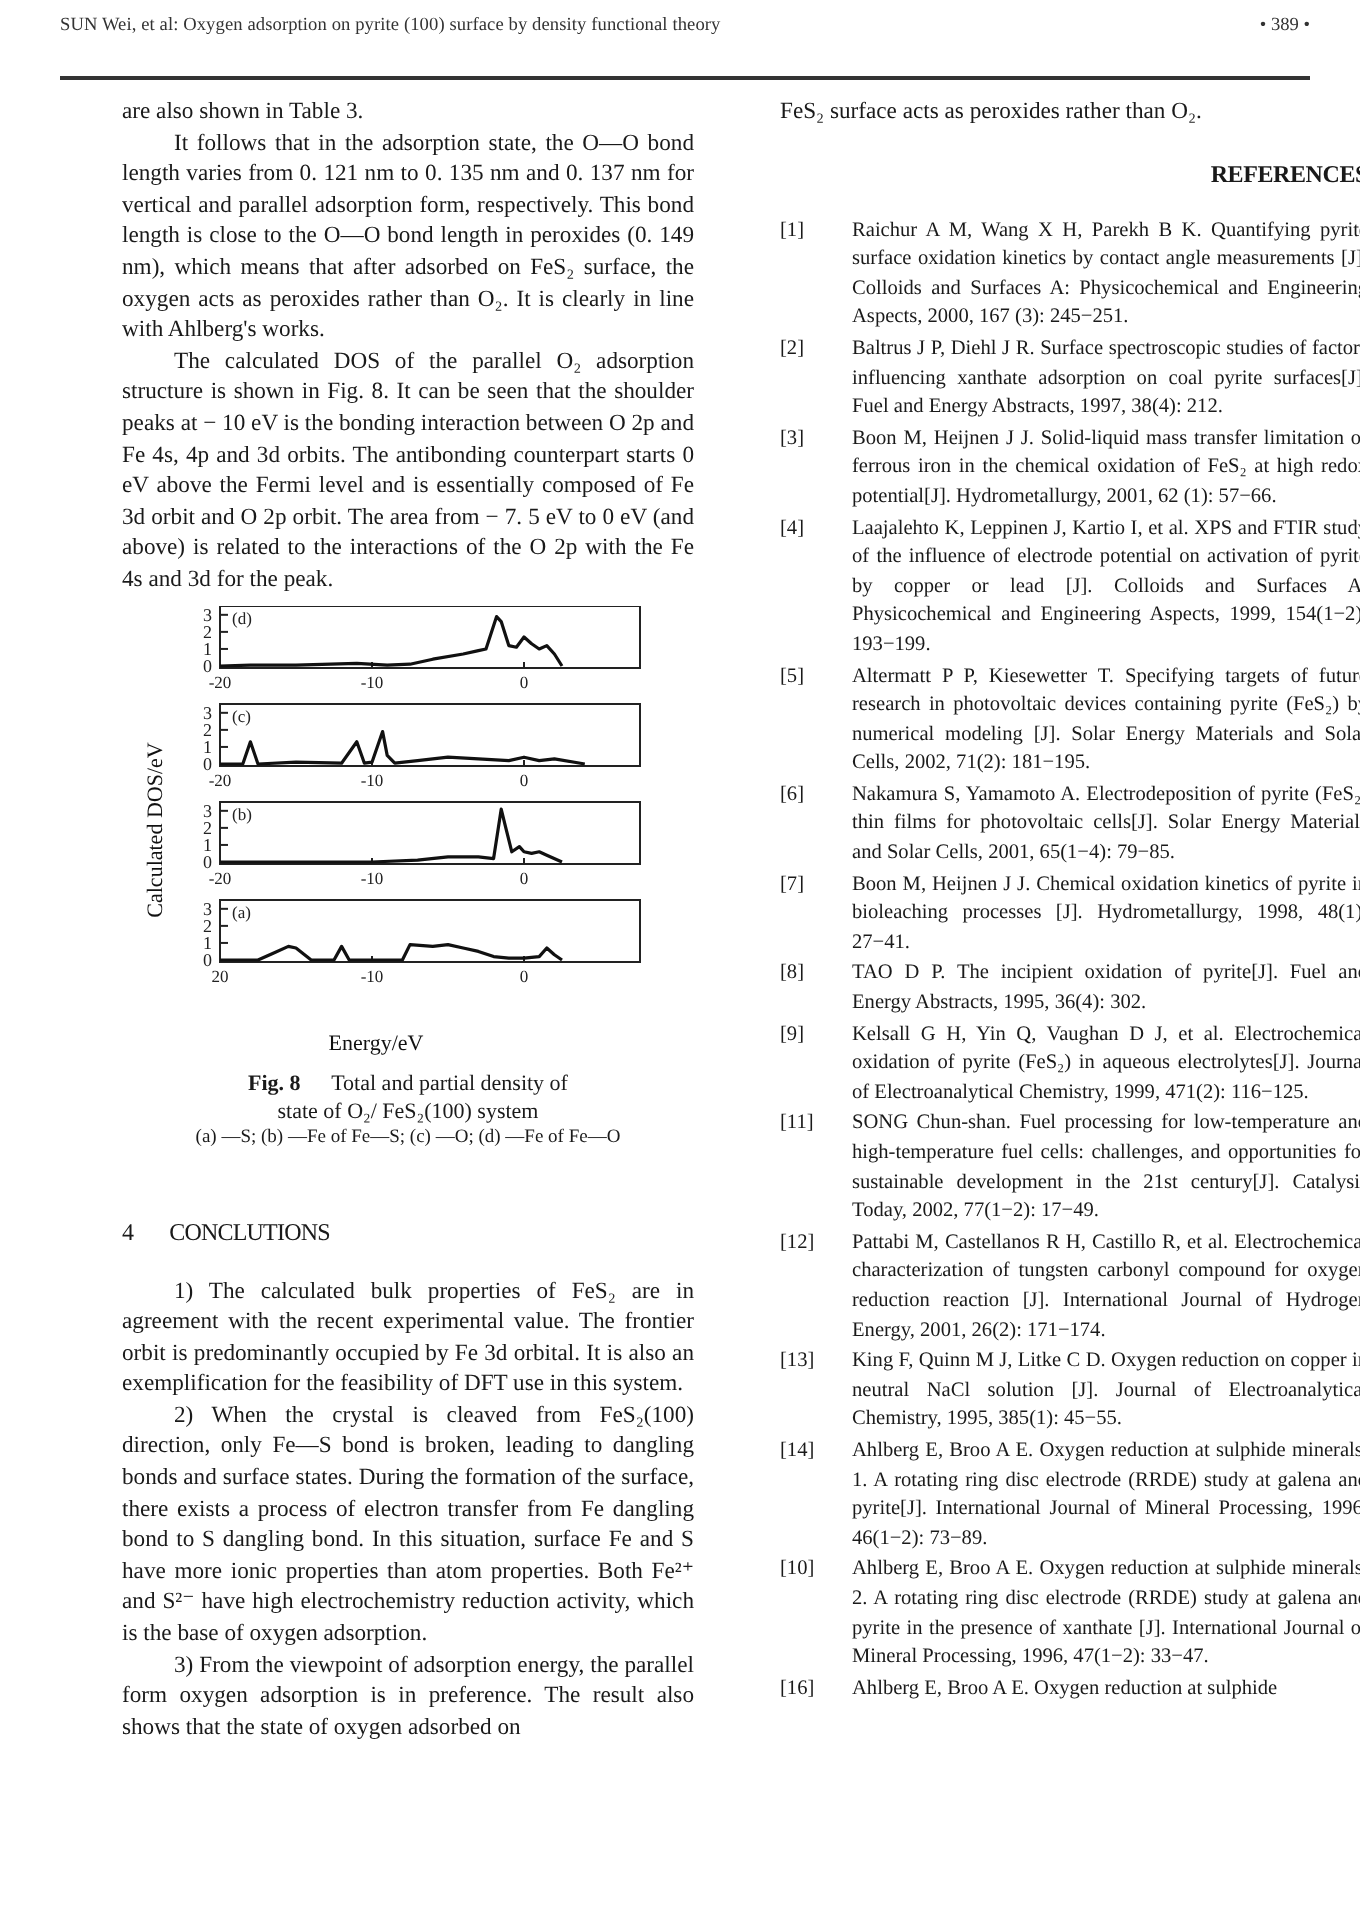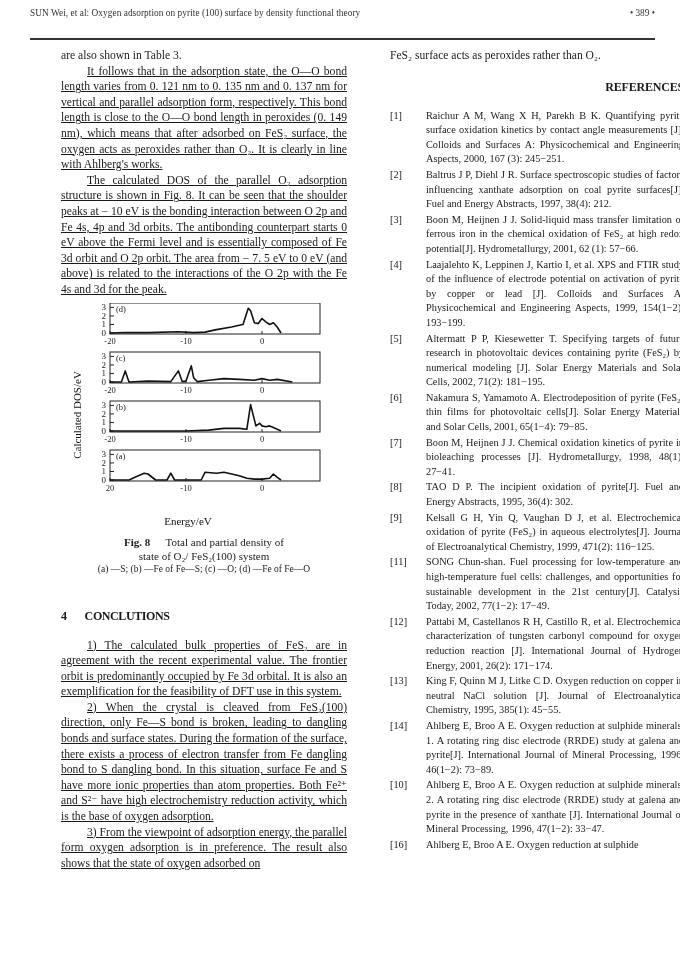--- a/index.html
+++ b/index.html
@@ -7,27 +7,27 @@
          font-family:"Liberation Serif","DejaVu Serif",serif; color:#1a1a1a; }
   .header { position:absolute; left:30px; top:8px; width:625px; height:14px;
             font-size:9.3px; color:#333; }
   .header .title { position:absolute; left:0; top:0; letter-spacing:0.05px; }
   .header .pageno { position:absolute; right:0; top:0; }
   .header-rule { position:absolute; left:30px; top:38px; width:625px; height:2px; background:#333; }
   .col { position:absolute; top:48px;margin-left:28px; }
   .col-left { left:33px; width:286px; }
   .col-right { left:362px; width:294px; }
   p { margin:0; font-size:11.6px; line-height:15.6px; text-align:justify; }
-  p.indent { text-indent:26px;text-decoration:underline; }
+  p.indent { text-indent:26px; }
   .fig { position:relative; width:286px; height:290px; margin-top:5px; }
   .fig svg { position:absolute; left:0; top:0; }
   .caption { text-align:center; font-size:11px; line-height:14px; margin-top:0; }
   .caption .label { font-weight:bold; }
   .caption-legend { text-align:center; font-size:9.5px; line-height:13px; }
-  h2 { font-size:12px; font-weight:bold; margin:16px 0 14px 0; letter-spacing:-0.4px; }
+  h2 { font-size:12px; font-weight:normal; margin:16px 0 14px 0; letter-spacing:-0.4px; }
   h2 .num { margin-right:18px; }
   .refs-title { text-align:right; font-weight:bold; font-size:12px; margin:16px 0 14px 0; letter-spacing:-0.2px; }
   .ref { position:relative; padding-left:36px; font-size:10.3px; line-height:14.6px; text-align:justify; margin-bottom:1px; }
   .ref .rnum { position:absolute; left:0; top:0; }
 </style>
 </head>
 <body>
 
 <div class="header">
   <span class="title">SUN Wei, et al: Oxygen adsorption on pyrite (100) surface by density functional theory</span>

